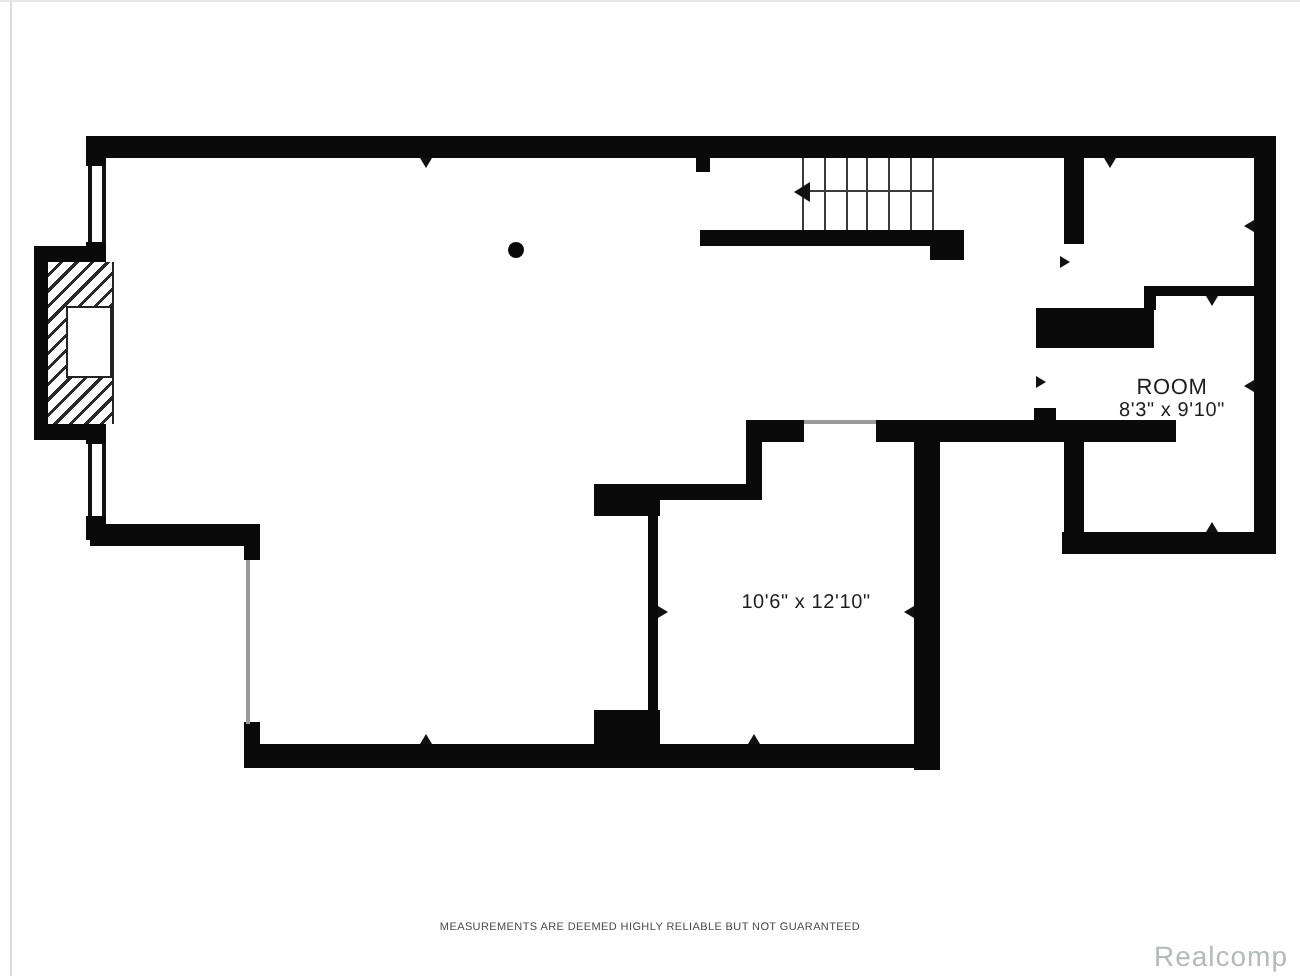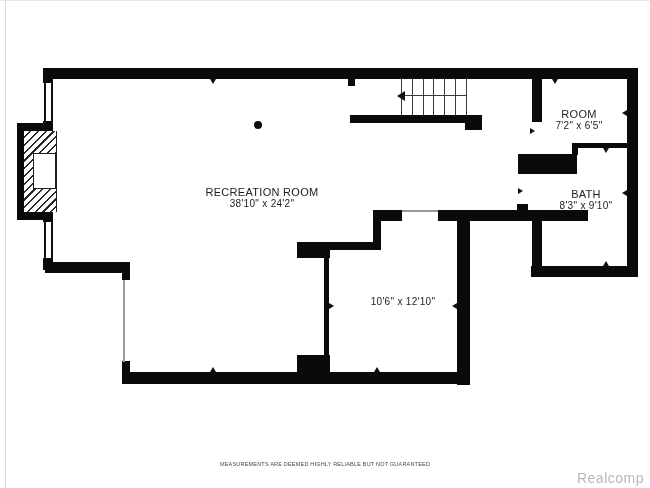--- a/index.html
+++ b/index.html
@@ -101,32 +101,24 @@
   <div class="tick down" style="left:603px;top:148px;"></div>
   <div class="tick left" style="left:622px;top:190px;"></div>
   <div class="tick up" style="left:603px;top:261px;"></div>
   <div class="tick right" style="left:518px;top:188px;"></div>
   <div class="tick right" style="left:329px;top:303px;"></div>
   <div class="tick left" style="left:452px;top:303px;"></div>
   <div class="tick up" style="left:374px;top:367px;"></div>
 
   <div class="dot" style="left:254px;top:121px;"></div>
 
-  <div class="room-label" style="left:182px;top:186px;width:160px;">
-    <div class="nm">RECREATION ROOM</div>
-    <div class="dm">38'10" x 24'2"</div>
-  </div>
   <div class="room-label" style="left:343px;top:296px;width:120px;">
     <div class="dm">10'6" x 12'10"</div>
   </div>
-  <div class="room-label" style="left:529px;top:108px;width:100px;">
+  <div class="room-label" style="left:536px;top:188px;width:100px;">
     <div class="nm">ROOM</div>
-    <div class="dm">7'2" x 6'5"</div>
-  </div>
-  <div class="room-label" style="left:536px;top:188px;width:100px;">
-    <div class="nm">BATH</div>
     <div class="dm">8'3" x 9'10"</div>
   </div>
 
   <div id="disclaimer">MEASUREMENTS ARE DEEMED HIGHLY RELIABLE BUT NOT GUARANTEED</div>
   <div id="watermark">Realcomp</div>
 
 </div>
 
 </body></html>

